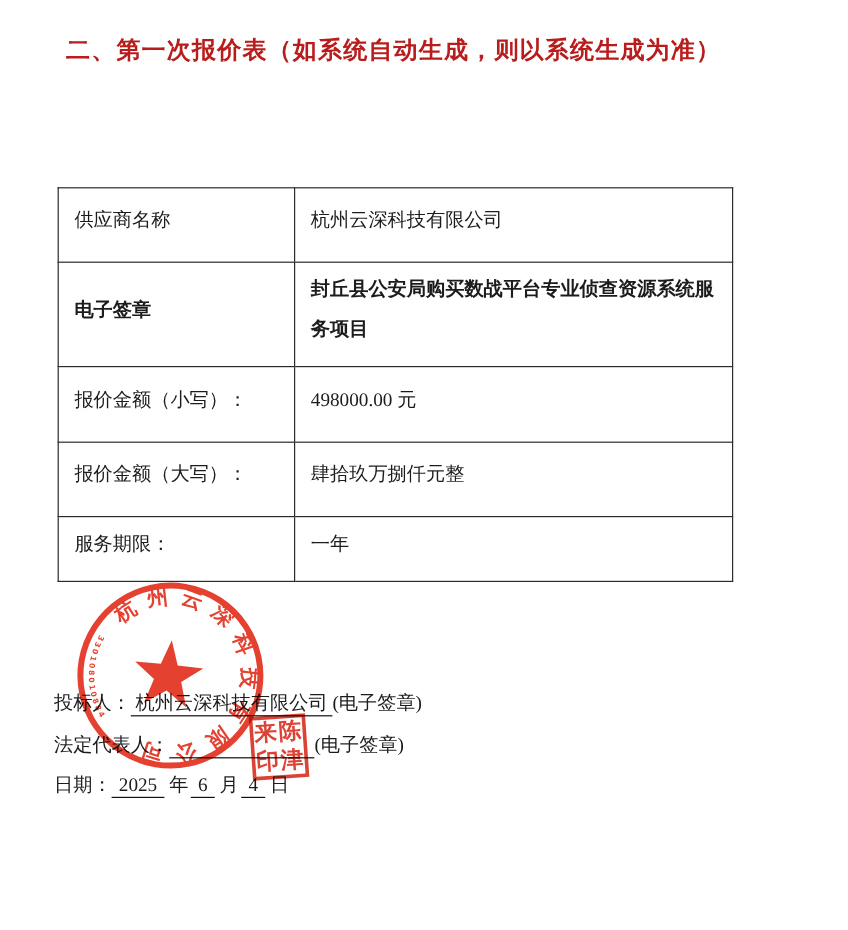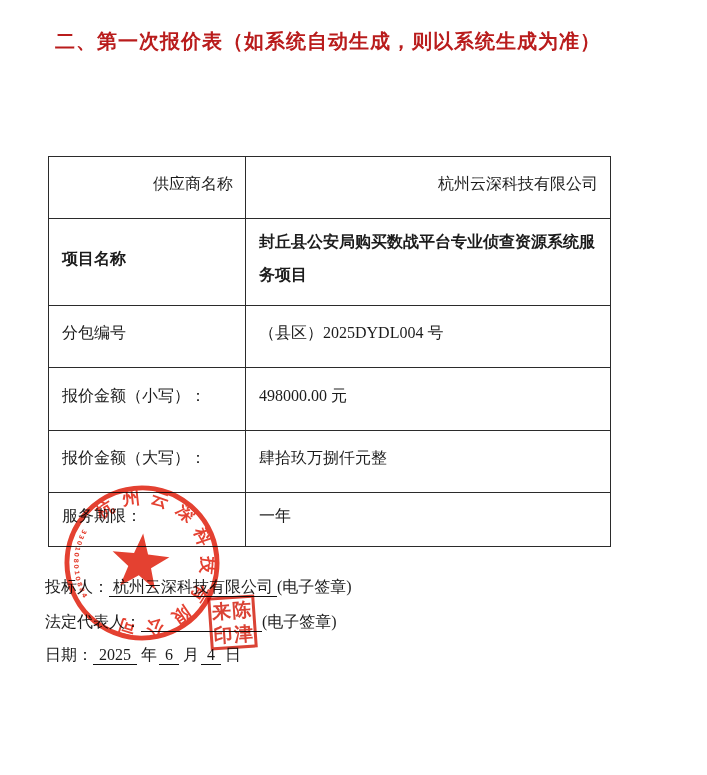--- a/index.html
+++ b/index.html
@@ -26,21 +26,21 @@
     font-size: 16px;
   }
   .quote-table td {
     border: 1px solid #2b2b2b;
     vertical-align: middle;
     padding: 6px 12px 14px 13px;
     line-height: 33px;
   }
   .quote-table col.c1 { width: 197px; }
   .quote-table col.c2 { width: 365px; }
-  .r1 td { height: 62px; text-align: right; }
+  .r1 td { height: 62px; }
   .r2 td { height: 66px; font-weight: bold; }
   .r3 td { height: 62px; }
   .r4 td { height: 63px; }
   .r5 td { height: 62px; }
   .r6 td { height: 50px; }
   .footer { position: absolute; left: 45px; top: 576px; width: 610px; font-size: 16px; }
   .f-line { position: relative; margin-bottom: 14px; line-height: 21px; white-space: nowrap; }
   .f-line.l2 { margin-bottom: 12px; }
   .u-name { border-bottom: 1.3px solid #111; padding: 0 4px 1px 4px; }
   .u-blank { display: inline-block; width: 121px; border-bottom: 1.3px solid #111; height: 17px; vertical-align: bottom; }
@@ -93,26 +93,22 @@
   <colgroup>
       <col class="c1">
       <col class="c2">
     </colgroup>
   <tbody>
     <tr class="r1">
       <td>供应商名称</td>
       <td>杭州云深科技有限公司</td>
     </tr>
     <tr class="r2">
-      <td>项目名称</td>
+      <td>电子签章</td>
       <td>封丘县公安局购买数战平台专业侦查资源系统服务项目</td>
-    </tr>
-    <tr class="r3">
-      <td>分包编号</td>
-      <td>（县区）2025DYDL004 号</td>
     </tr>
     <tr class="r4">
       <td>报价金额（小写）：</td>
       <td>498000.00 元</td>
     </tr>
     <tr class="r5">
       <td>报价金额（大写）：</td>
       <td>肆拾玖万捌仟元整</td>
     </tr>
     <tr class="r6">

